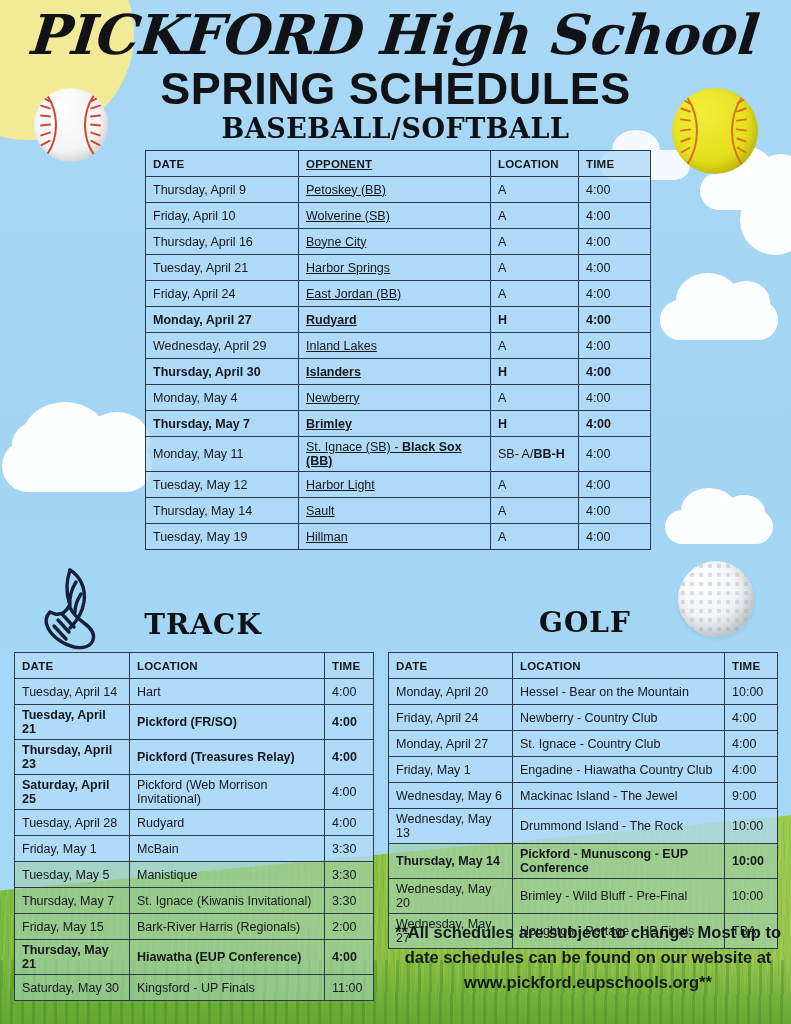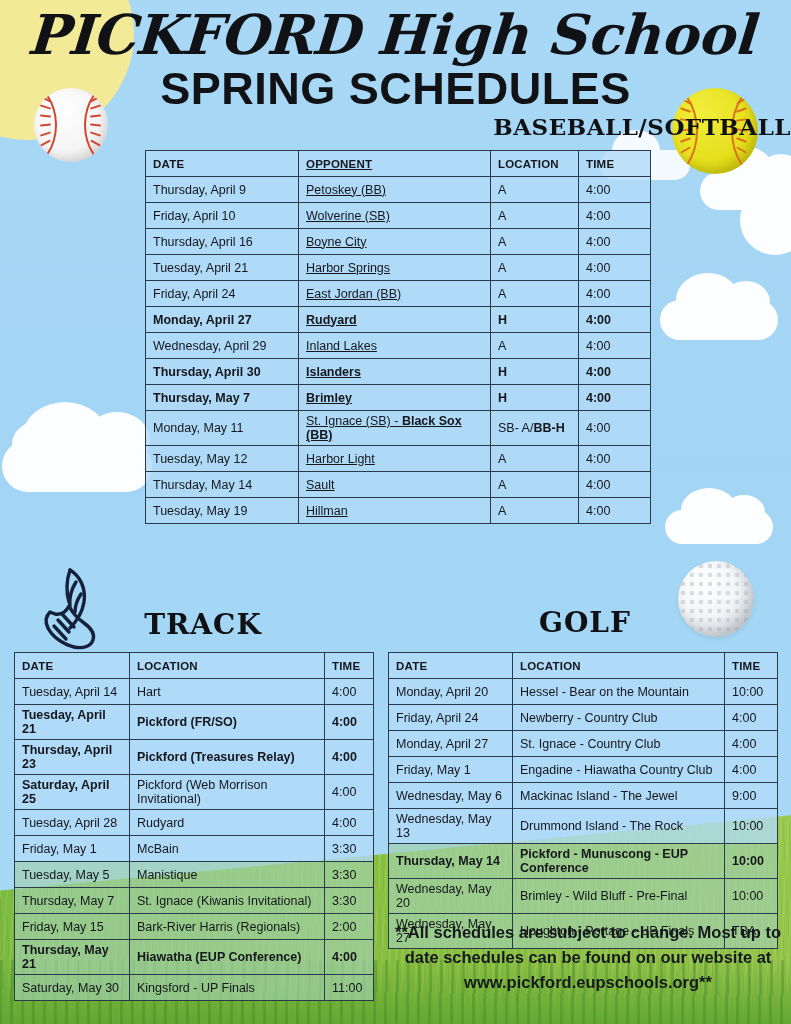--- a/index.html
+++ b/index.html
@@ -142,21 +142,21 @@
     font-family: "Liberation Sans", sans-serif;
     font-weight: 700; font-size: 45px; line-height: 50px;
     letter-spacing: 0.5px; color: #111216;
     margin-top: -2px;
   }
   .section-title {
     font-family: "DejaVu Serif", serif;
     font-weight: 700; color: #101114;
     text-align: center;
   }
-  .st-baseball { position:absolute; left:0; right:0; top:113px; font-size: 23px; letter-spacing: .5px; text-align: right; }
+  .st-baseball { position:absolute; left:0; right:0; top:113px; font-size: 27px; letter-spacing: .5px; }
   .st-track { position:absolute; left:48px; width: 310px; top:608px; font-size: 28px; letter-spacing: 1px; }
   .st-golf  { position:absolute; left:430px; width: 310px; top:606px; font-size: 28px; letter-spacing: 1px; }
 
   
   table.sched {
     border-collapse: collapse;
     position: absolute;
     background: rgba(172, 216, 247, 0.55);
     table-layout: fixed;
   }
@@ -352,20 +352,26 @@
           <td>Inland Lakes</td>
           <td>A</td>
           <td>4:00</td>
         </tr>
         <tr class="bold">
           <td>Thursday, April 30</td>
           <td>Islanders</td>
           <td>H</td>
           <td>4:00</td>
         </tr>
+        <tr>
+          <td>Monday, May 4</td>
+          <td>Newberry</td>
+          <td>A</td>
+          <td>4:00</td>
+        </tr>
         <tr class="bold">
           <td>Thursday, May 7</td>
           <td>Brimley</td>
           <td>H</td>
           <td>4:00</td>
         </tr>
         <tr>
           <td>Monday, May 11</td>
           <td>St. Ignace (SB) - <b>Black Sox (BB)</b></td>
           <td>SB- A/<b>BB-H</b></td>

